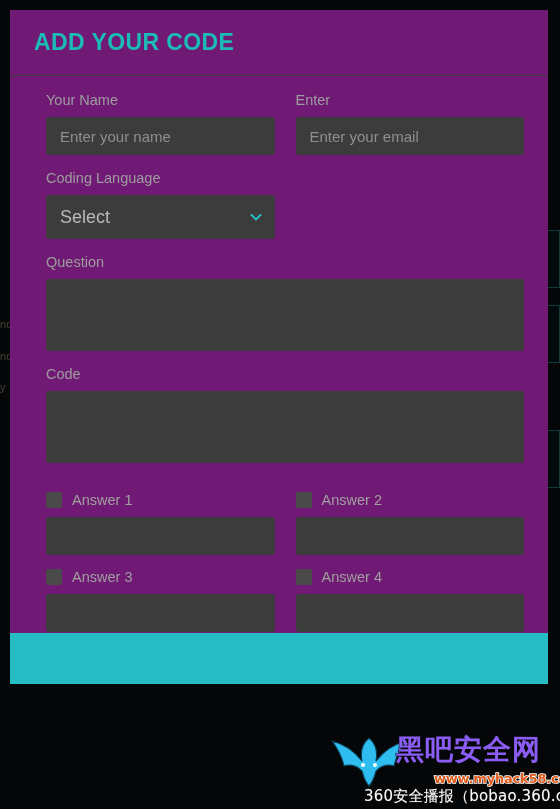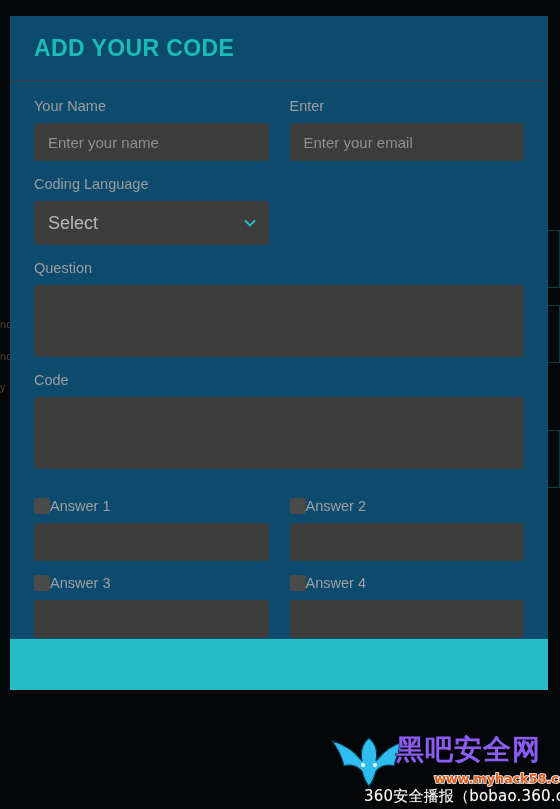--- a/index.html
+++ b/index.html
@@ -37,24 +37,24 @@
     width: 18px;
     border: 1px solid #0f3b3c;
     background: #020a0b;
     box-sizing: border-box;
   }
 
   
   #modal {
     position: absolute;
     left: 10px;
-    top: 16px;
+    top: 10px;
     width: 538px;
     height: 674px;
-    background: #0c4a6e;
+    background: #701a75;
     box-sizing: border-box;
     overflow: hidden;
   }
 
   
   #modal-header {
     height: 66px;
     box-sizing: border-box;
     border-bottom: 1px solid #3a3a3a;
     display: flex;
@@ -64,21 +64,21 @@
   #modal-title {
     color: #1cbcb6;
     font-size: 23px;
     font-weight: bold;
     letter-spacing: .4px;
     font-family: "Liberation Sans", sans-serif;
   }
 
   
   #modal-body {
-    padding: 16px 24px 0 24px;
+    padding: 16px 24px 0 36px;
   }
 
   .field-label {
     display: block;
     color: #9d9d9d;
     font-size: 14.5px;
     margin-bottom: 9px;
     font-family: "Liberation Sans", sans-serif;
   }
 
@@ -155,20 +155,21 @@
     outline: none;
     font-family: "Liberation Sans", sans-serif;
   }
   #question-textarea { height: 72px; }
   #code-textarea { height: 72px; }
 
   
   .answer-head {
     display: flex;
     align-items: center;
+    gap: 10px;
     margin-bottom: 9px;
   }
   .checkbox {
     width: 16px;
     height: 16px;
     background: #4a4a4a;
     border-radius: 2px;
     flex: 0 0 auto;
     cursor: pointer;
   }

